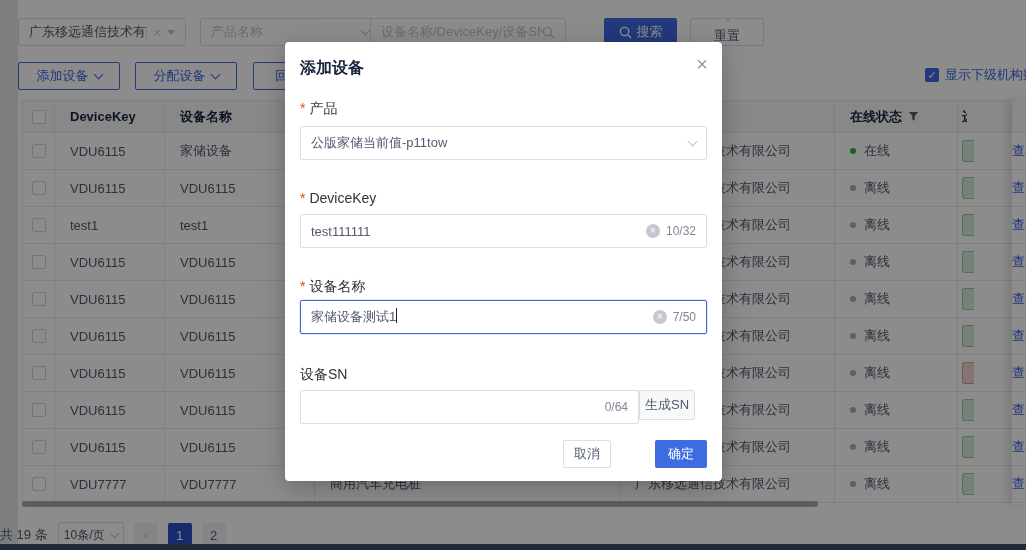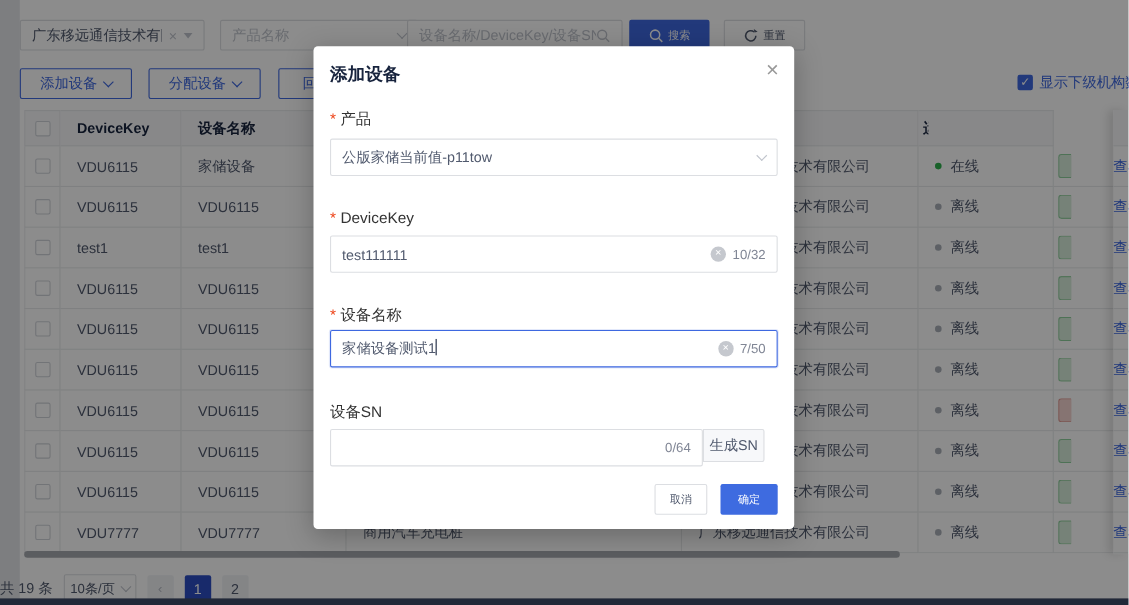--- a/index.html
+++ b/index.html
@@ -15,23 +15,23 @@
                display:flex; align-items:center; font-size:13px; color:#515a6e; padding:0 10px; }
   .sel-org { left:0; width:168px; }
   .sel-product { left:182px; width:180px; color:#c0c4cc; }
   .inp-search { left:352px; width:196px; color:#c0c4cc; }
   .sel .grow, .inp .grow { flex:1 1 auto; white-space:nowrap; overflow:hidden; }
   .caret-down { width:0; height:0; border-left:4px solid transparent; border-right:4px solid transparent;
                 border-top:5px solid #c0c4cc; margin-left:6px; }
   .chev { width:7px; height:7px; border-right:1.5px solid #c0c4cc; border-bottom:1.5px solid #c0c4cc;
           transform:rotate(45deg); margin-left:6px; margin-top:-3px; flex:none; }
   .clear-x { color:#c0c4cc; font-size:13px; margin-left:6px; }
-  .btn { display:flex; align-items:center; justify-content:center; border-radius:2px; font-size:10px; cursor:pointer; }
+  .btn { display:flex; align-items:center; justify-content:center; border-radius:2px; font-size:13px; cursor:pointer;margin-left:32px; }
   .btn-search { position:absolute; left:554px; top:0; width:73px; height:28px; background:#3e68e0; color:#fff; border:none; gap:5px; }
-  .btn-reset  { position:absolute; left:640px; top:0; width:74px; height:28px; background:#fff; color:#515a6e; border:1px solid #dcdee2; gap:5px; }
+  .btn-reset  { position:absolute; left:640px; top:0; width:74px; height:28px; background:#fff; color:#515a6e; border:1px solid #dcdee2; gap:5px;flex-direction:column; }
 
   .toolbar { position:absolute; left:18px; top:62px; height:28px; }
   .btn-ghost { position:absolute; top:0; height:28px; background:#fff; border:1px solid #3e68e0; color:#3e68e0;
                display:flex; align-items:center; justify-content:center; gap:6px; font-size:13px; border-radius:2px; }
   .btn-add { left:0; width:102px; } .btn-assign { left:117px; width:102px; } .btn-recycle { left:235px; width:96px; }
   .chev-blue { width:7px; height:7px; border-right:1.5px solid #3e68e0; border-bottom:1.5px solid #3e68e0;
                transform:rotate(45deg); margin-top:-3px; }
   .suborg { position:absolute; left:925px; top:66px; display:flex; align-items:center; gap:6px;
             font-size:13px; color:#3e68e0; white-space:nowrap; }
   .cb { width:14px; height:14px; border-radius:2px; background:#3e68e0; color:#fff; font-size:11px;
@@ -159,20 +159,26 @@
 
   <div class="tablewrap">
     <div class="trow thead">
       <div>
           <span class="rowcb"></span>
         </div>
       <div>DeviceKey</div>
       <div>设备名称</div>
       <div></div>
       <div></div>
+      <div>
+        <span>在线状态</span>
+        <svg class="funnel" width="11" height="11" viewBox="0 0 12 12">
+            <path d="M1 1 H11 L7.3 5.5 V10.5 L4.7 9.3 V5.5 Z" fill="#515a6e"></path>
+          </svg>
+      </div>
       <div class="tagwrap">
           <span class="clip-head">运</span>
         </div>
     </div>
     <div>
 
         <div class="trow">
           <div>
             <span class="rowcb"></span>
           </div>

